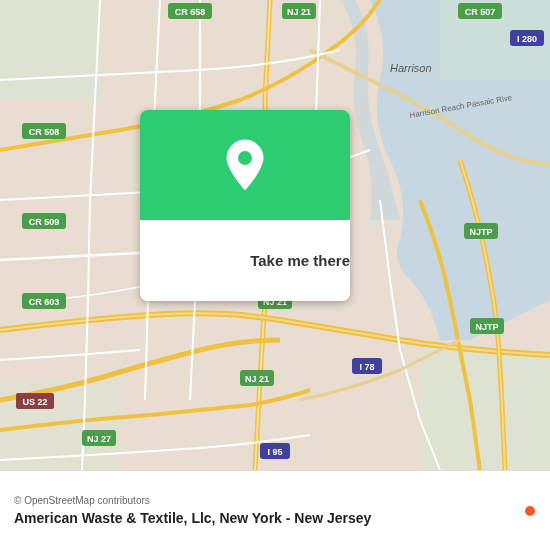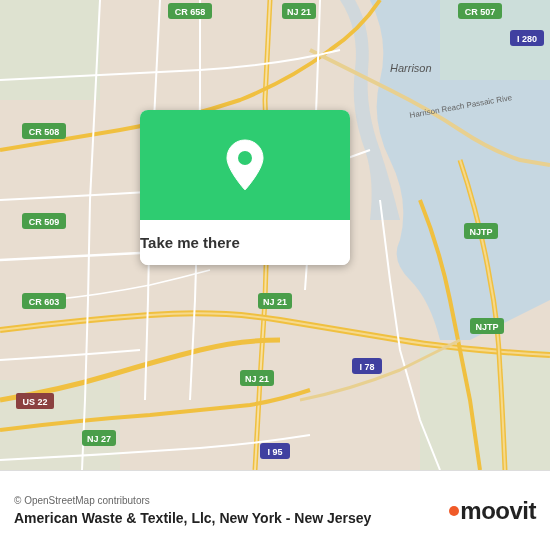--- a/index.html
+++ b/index.html
@@ -97,22 +97,22 @@
       width: 100%;
       height: 110px;
       display: flex;
       align-items: center;
       justify-content: center;
     }
 
     .take-me-button {
       display: block;
       width: 100%;
-      padding: 14px 0;
-      text-align: left;
+      padding: 32px 0;
+      text-align: right;
       font-size: 15px;
       font-weight: 600;
       color: #333;
       background: white;
       border: none;
       cursor: pointer;
     }
   </style>
 </head>
 <body>
@@ -225,15 +225,14 @@
   </div>
 </div>
 
 <div id="info-bar">
   <div id="bottom-text">
     <span class="copyright-text">© OpenStreetMap contributors</span>
     <span class="location-title">American Waste &amp; Textile, Llc, New York - New Jersey</span>
   </div>
   <div id="moovit-logo">
     <span class="moovit-dot"></span>
-    <span class="moovit-text" style="font-size:24px; font-weight:900; color:#222; font-family: Arial Black, Arial, sans-serif;">moovit</span>
   </div>
 </div>
 
 </body></html>

